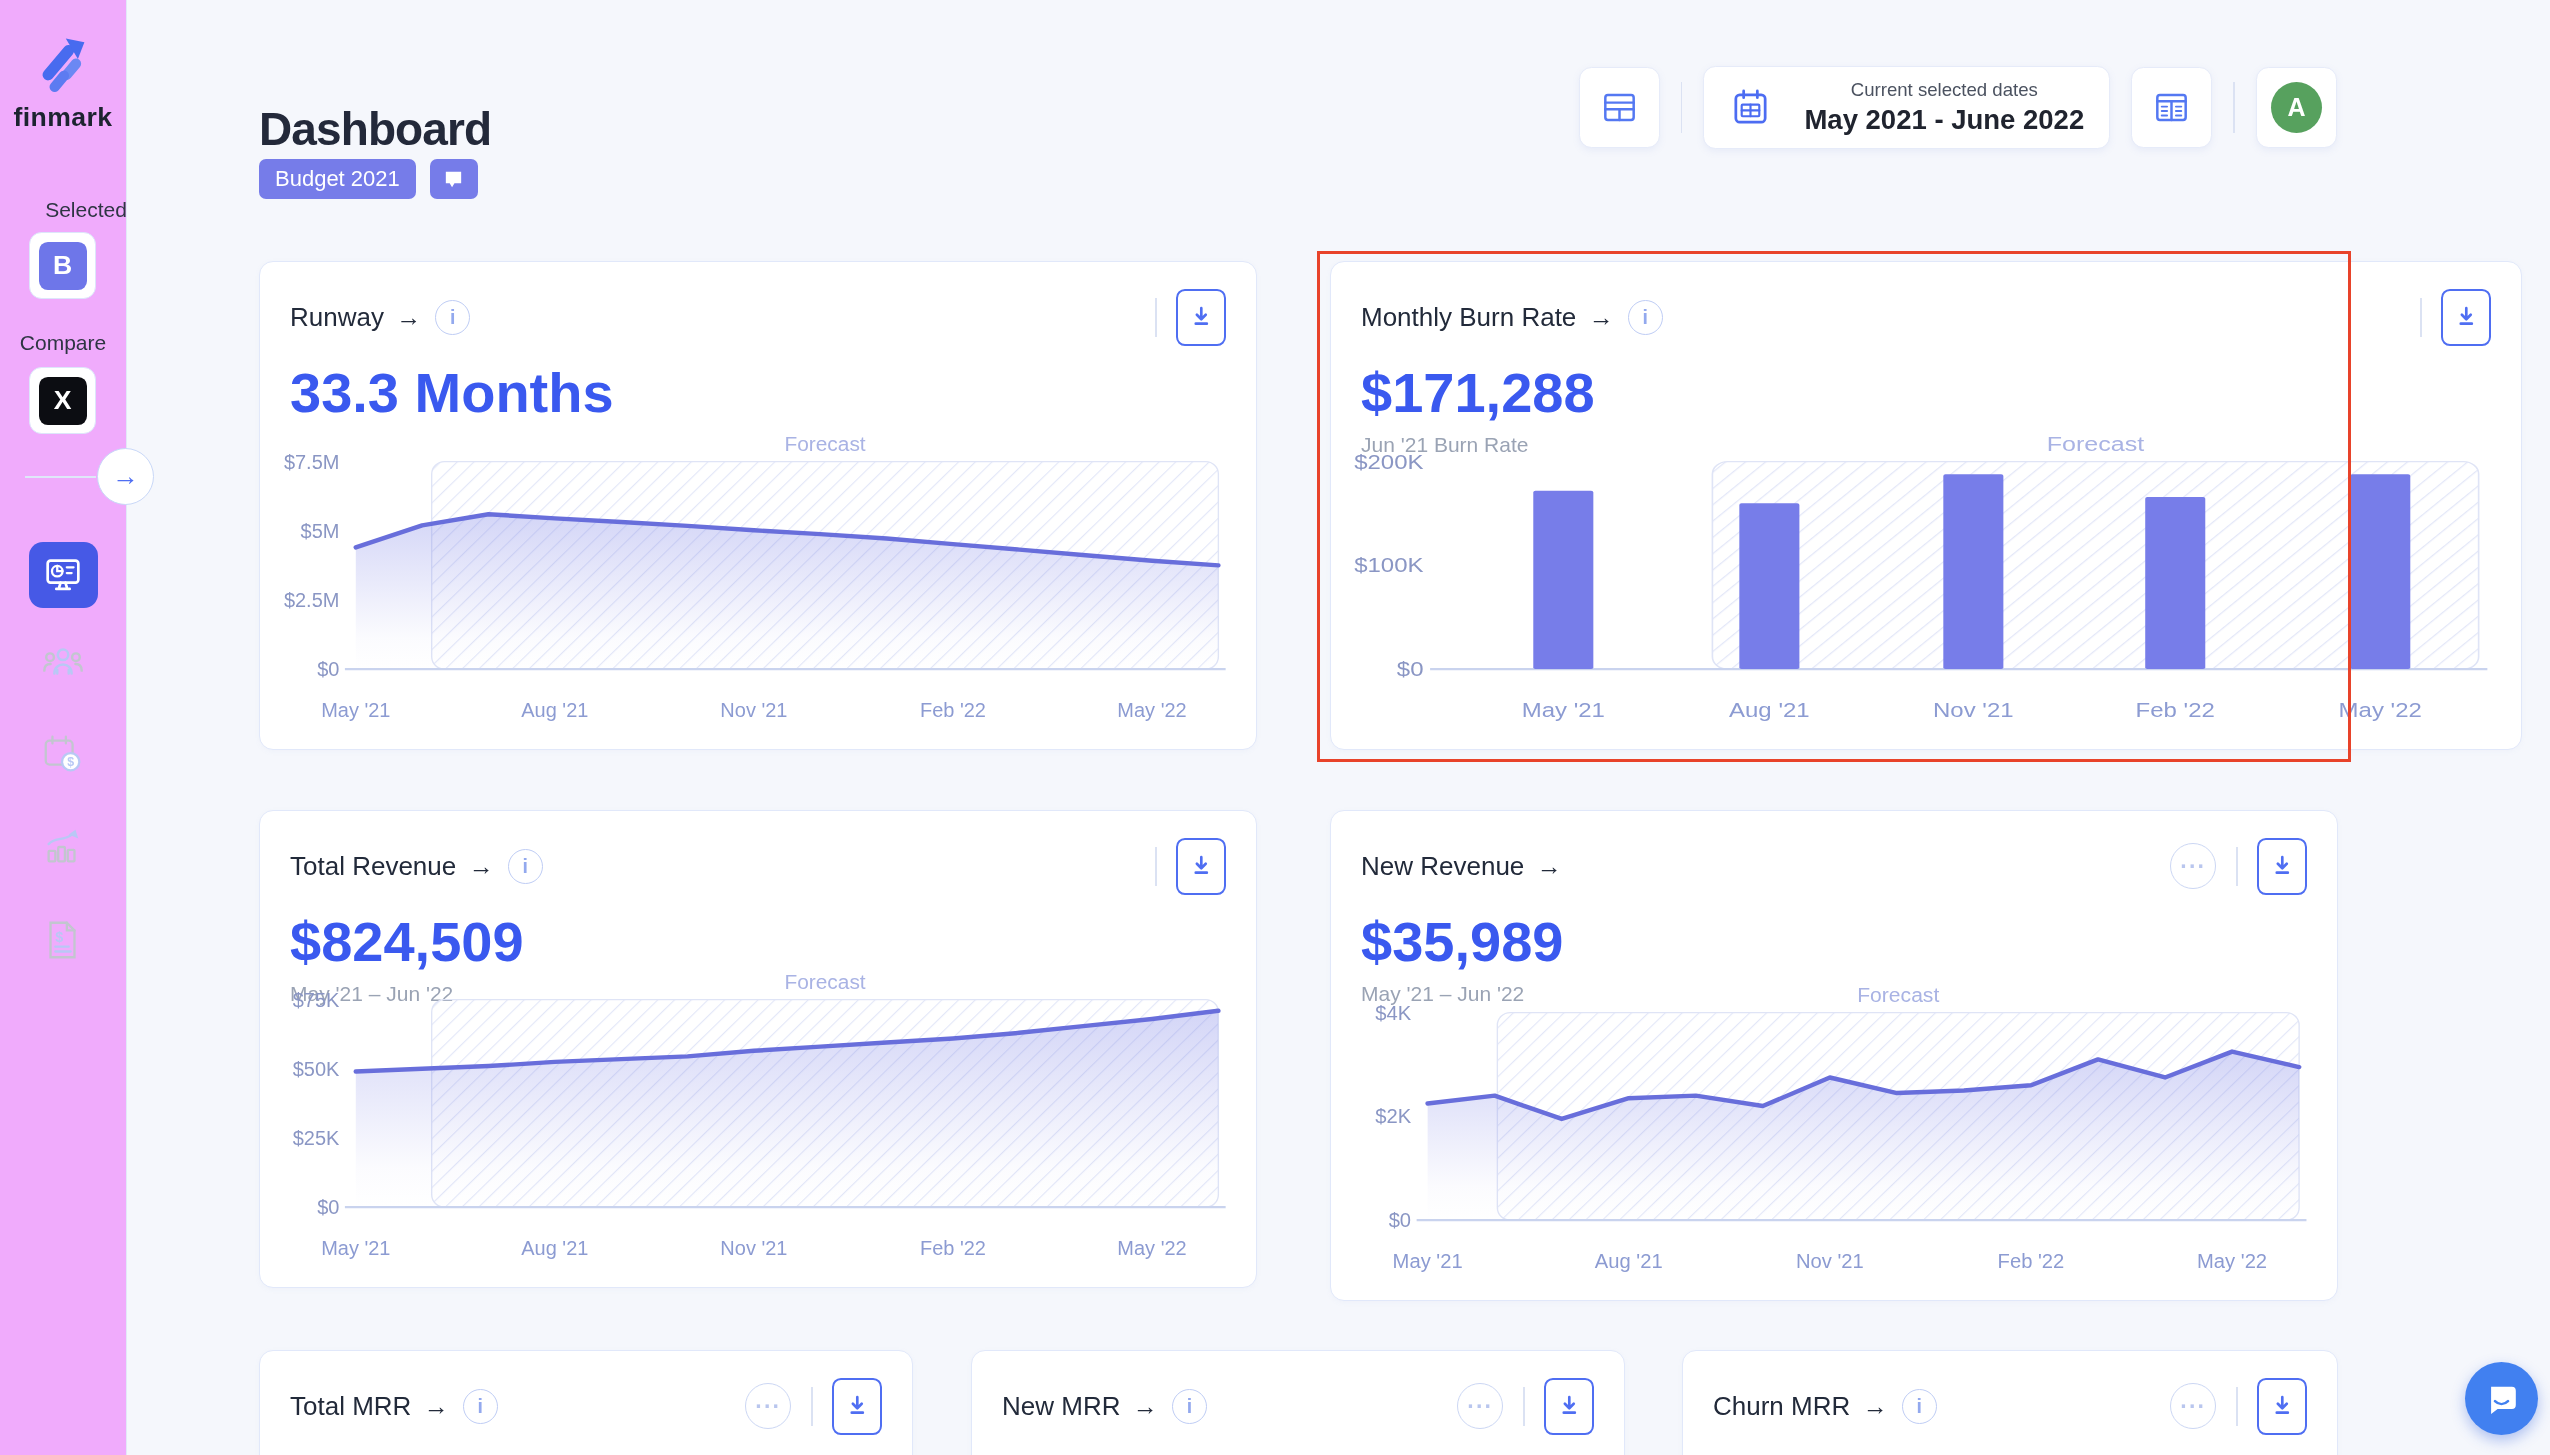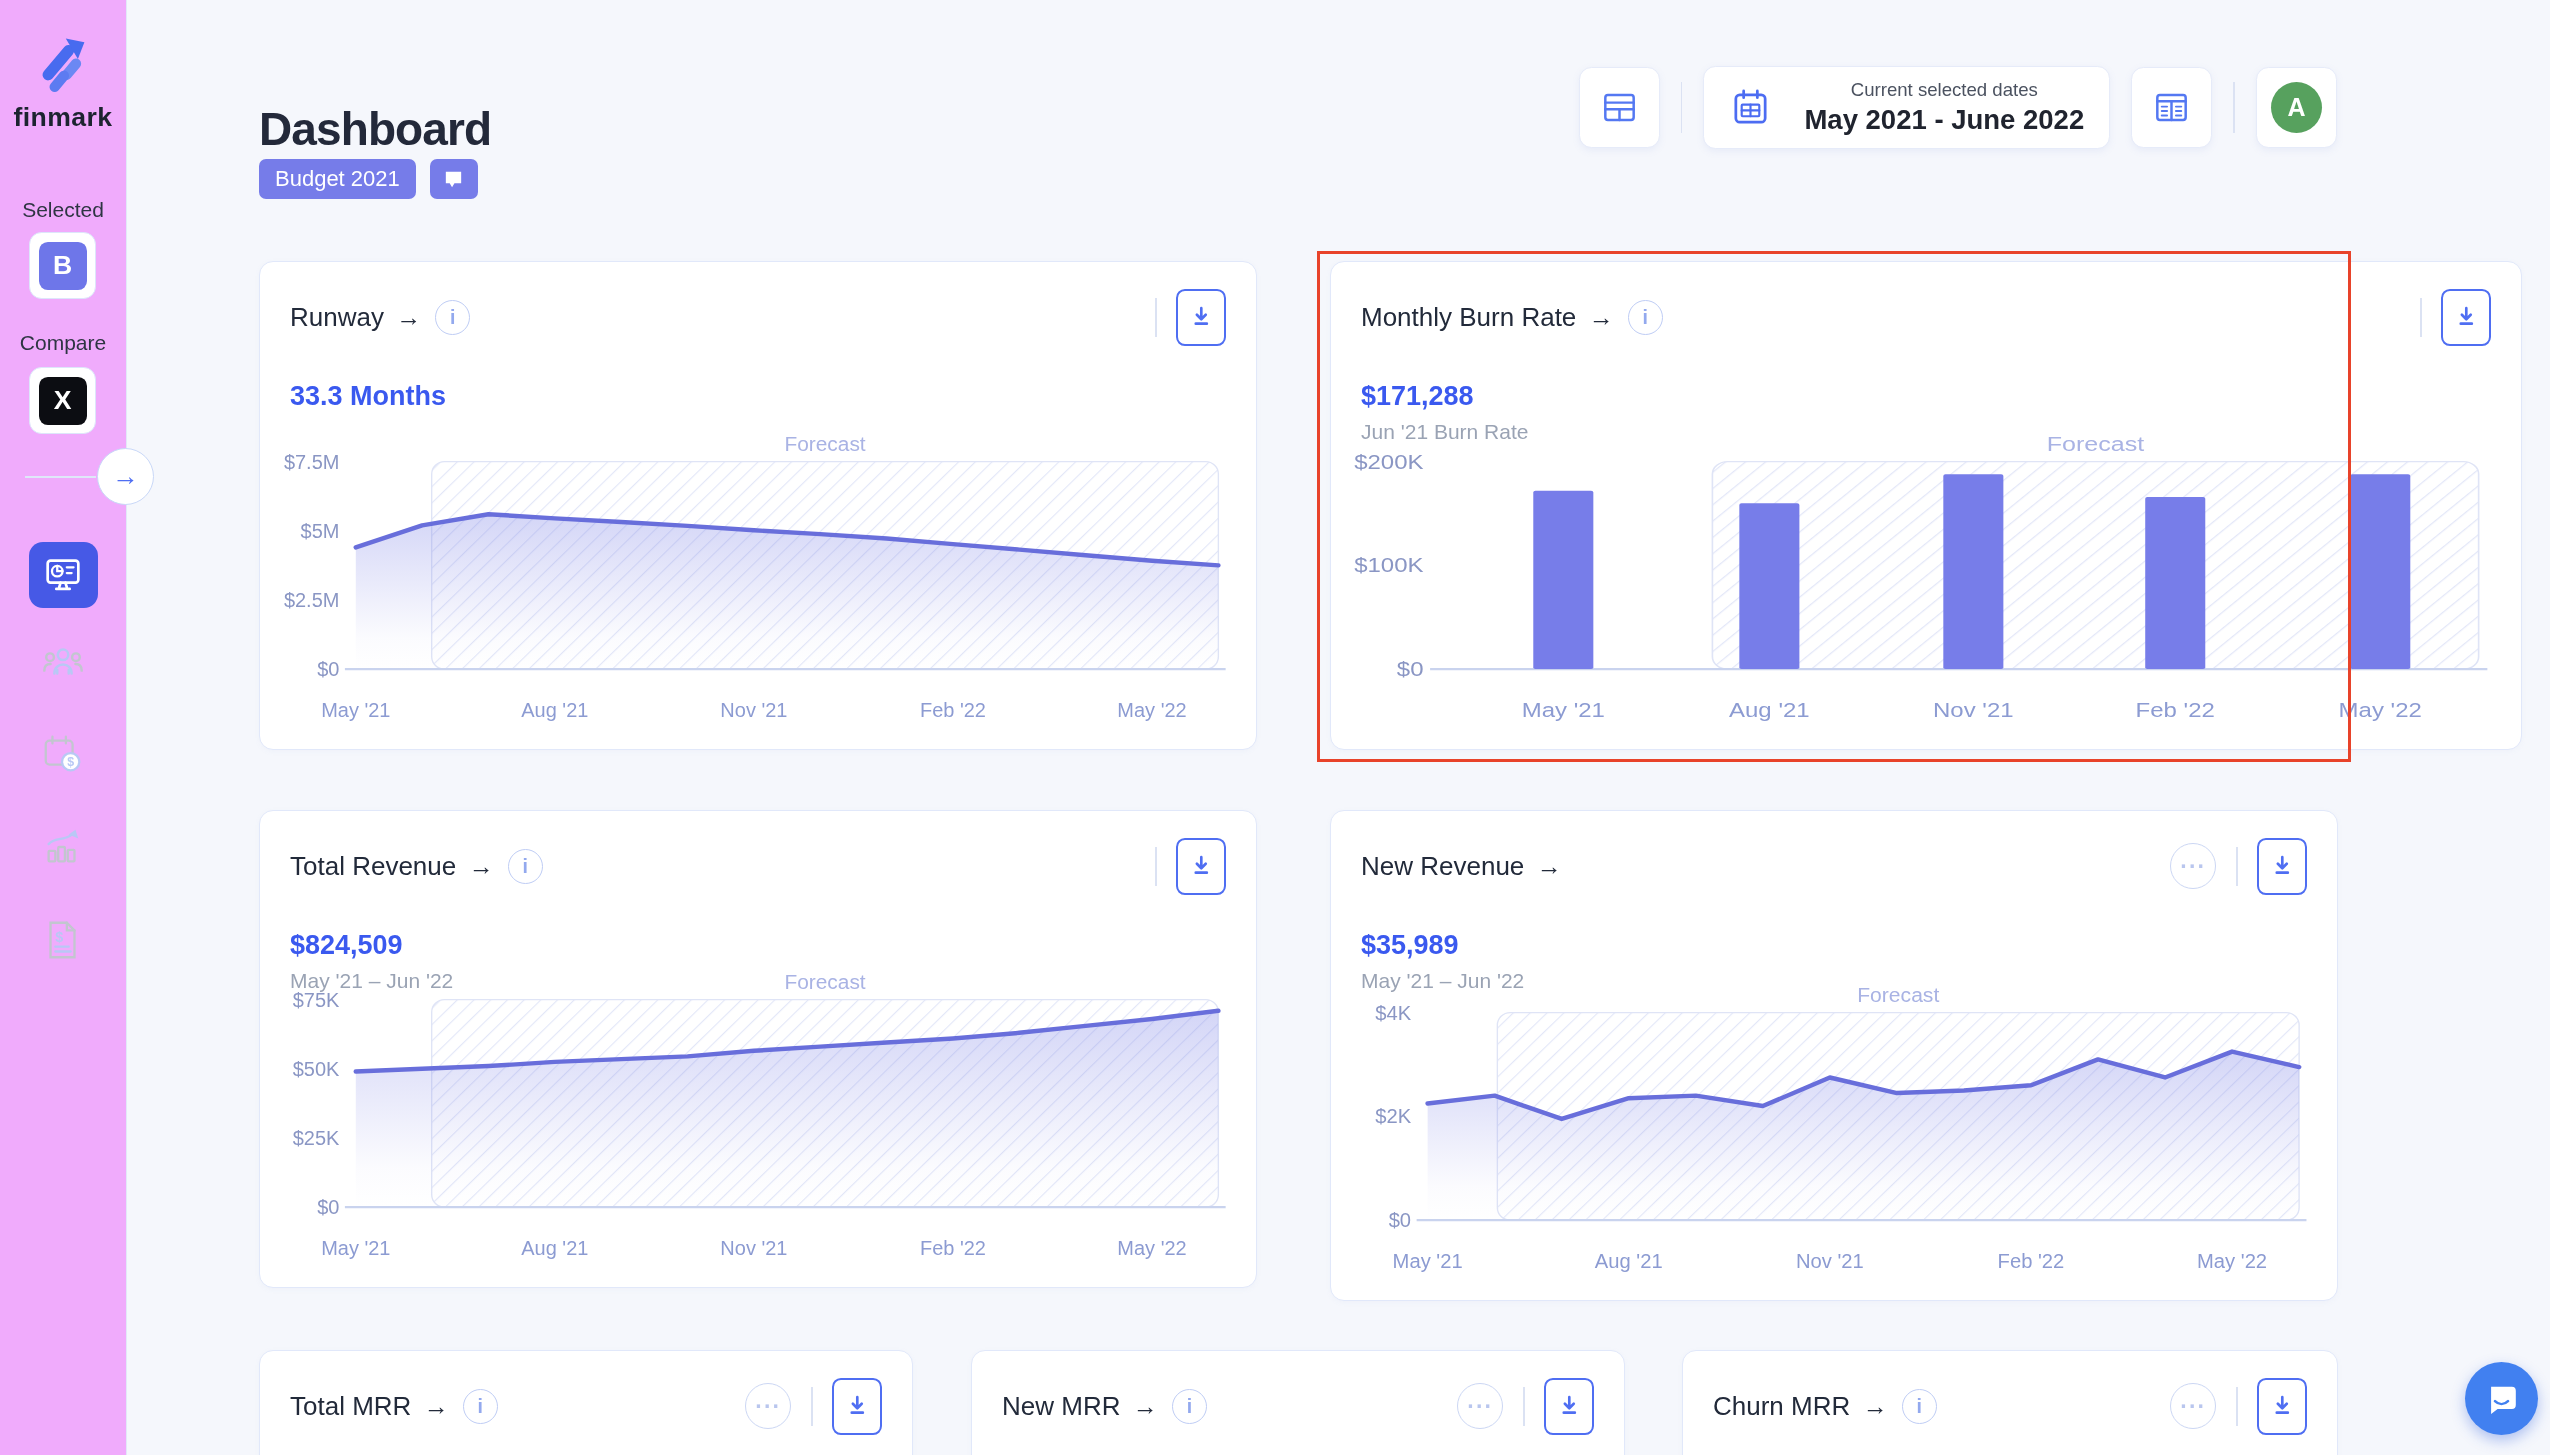--- a/index.html
+++ b/index.html
@@ -7,21 +7,21 @@
     width:2550px;height:1456px;position:relative;overflow:hidden;
     background:#f5f7fc;font-family:"Liberation Sans",sans-serif;
     -webkit-font-smoothing:antialiased;color:#232936;
   }
   
   #sidebar{position:absolute;left:0;top:0;width:126px;height:1456px;background:#f0abfc;border-right:1.8px solid #e2e9f8;}
   .brand{position:absolute;top:32px;left:0;width:126px;text-align:center;}
   .brand svg{width:66px;height:67px;}
   .brand-name{font-size:26.6px;font-weight:700;color:#1d2330;margin-top:0px;letter-spacing:0.4px;}
   .side-label{position:absolute;width:126px;text-align:center;font-size:21px;color:#2e3543;}
-  #selected-label{top:198px;}
+  #selected-label{top:198px;margin-left:23px;}
   #compare-label{top:331px;}
   .badge-card{position:absolute;left:29px;width:67px;height:67px;background:#fff;border:1.8px solid #dde6fa;border-radius:12.4px;display:flex;align-items:center;justify-content:center;box-sizing:border-box;}
   #selected-card{top:232px;}
   #compare-card{top:367px;}
   .badge-inner{width:48px;height:48px;border-radius:8.9px;display:flex;align-items:center;justify-content:center;color:#fff;font-size:26.6px;font-weight:700;}
   #selected-badge{background:#6e76e9;}
   #compare-badge{background:#0c0d12;}
   .expand-line{position:absolute;top:476px;left:25px;width:71px;height:1.8px;background:#dfe7f8;}
   .expand-btn{position:absolute;top:448px;left:97px;width:57px;height:57px;border-radius:50%;background:#fff;border:1.8px solid #c9d8f8;box-sizing:border-box;display:flex;align-items:center;justify-content:center;font-size:26.6px;color:#4f6ef2;cursor:pointer;z-index:5;}
   .nav-item{position:absolute;left:0;width:126px;display:flex;justify-content:center;}
@@ -50,21 +50,21 @@
   #card-new-mrr{left:971px;top:1350px;width:654px;height:292px;}
   #card-churn-mrr{left:1682px;top:1350px;width:656px;height:292px;}
   .card-head{display:flex;align-items:center;}
   .card-title{font-size:26px;font-weight:400;color:#222a3a;}
   .title-arrow{font-size:25px;margin-left:12.4px;color:#222a3a;cursor:pointer;}
   .info-badge{width:35px;height:35px;border:1.8px solid #bfcdf5;border-radius:50%;color:#93a9ee;font-size:19.5px;font-weight:700;display:flex;align-items:center;justify-content:center;margin-left:14px;box-sizing:border-box;cursor:pointer;}
   .flex-sp{flex:1;}
   .dots-btn{width:46px;height:46px;border:1.8px solid #ccd7f4;border-radius:50%;background:#fff;color:#b9c6ee;font-size:23px;font-weight:700;letter-spacing:0.9px;display:flex;align-items:center;justify-content:center;box-sizing:border-box;cursor:pointer;padding:0;}
   .hdr-div{width:1.8px;height:39px;background:#dbe2f3;margin:0 19.5px;}
   .dl-btn{width:50px;height:57px;border:2.7px solid #4f6ef2;border-radius:8.9px;background:#fff;display:flex;align-items:center;justify-content:center;box-sizing:border-box;cursor:pointer;padding:0;}
-  .card-value{margin-top:35px;font-size:27px;font-weight:700;color:#3a59ef;}
+  .card-value{margin-top:14px;font-size:56px;font-weight:700;color:#3a59ef;}
   .card-value.sm{margin-top:14px;font-size:39px;}
   .card-sub{margin-top:8px;font-size:21px;color:#9aa3b4;}
   .chart-svg{position:absolute;left:14px;right:14px;bottom:8.9px;width:calc(100% - 28px);height:312px;}
   
   .chat-fab{position:absolute;right:12.4px;bottom:21px;width:73px;height:73px;border-radius:50%;background:#4180f0;display:flex;align-items:center;justify-content:center;box-shadow:0 5.3px 14px rgba(40,90,220,.35);cursor:pointer;}
 </style>
 </head>
 <body>
 
 <nav id="sidebar">

